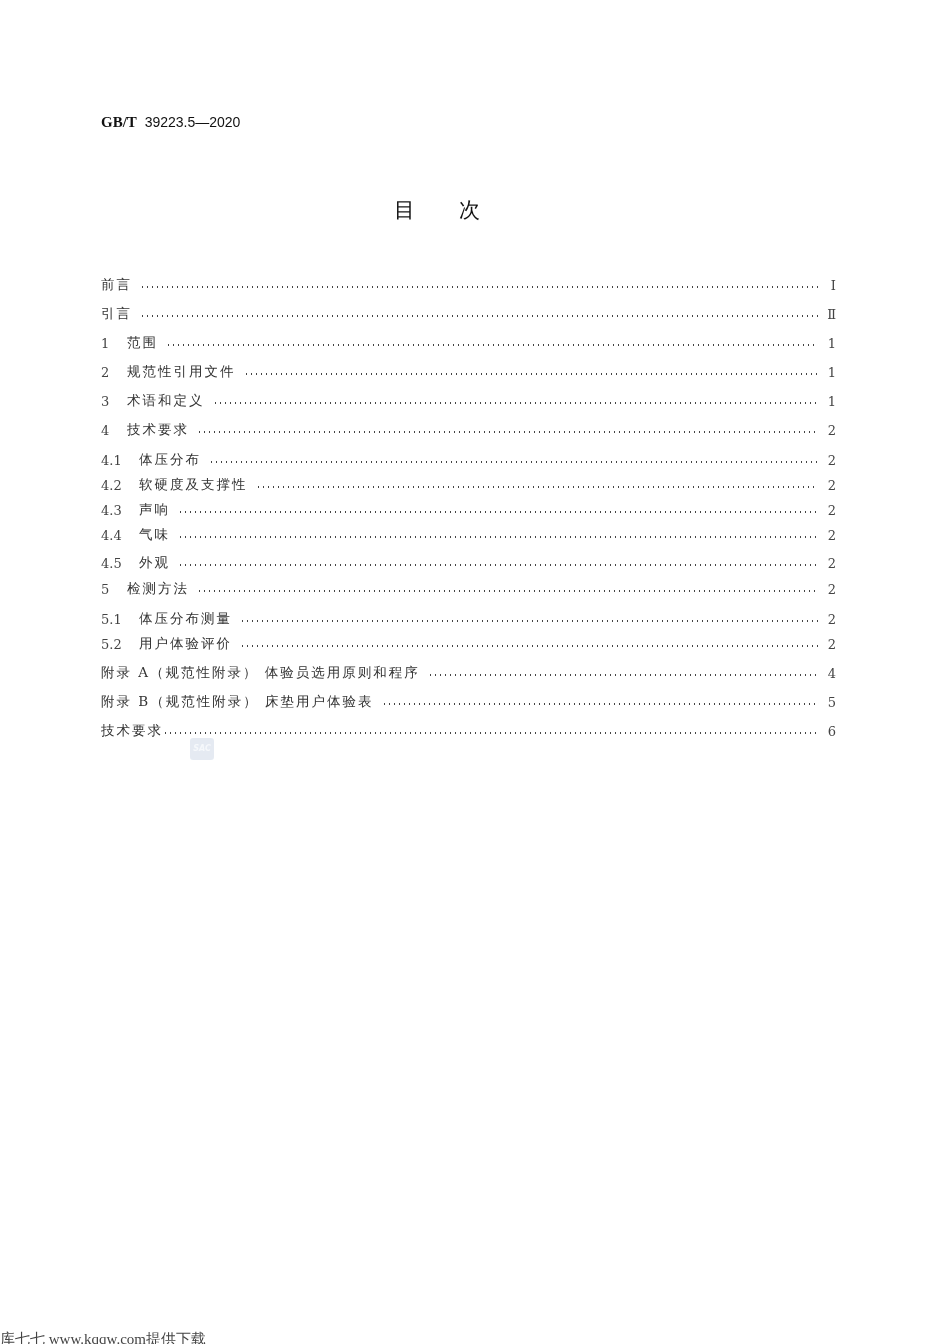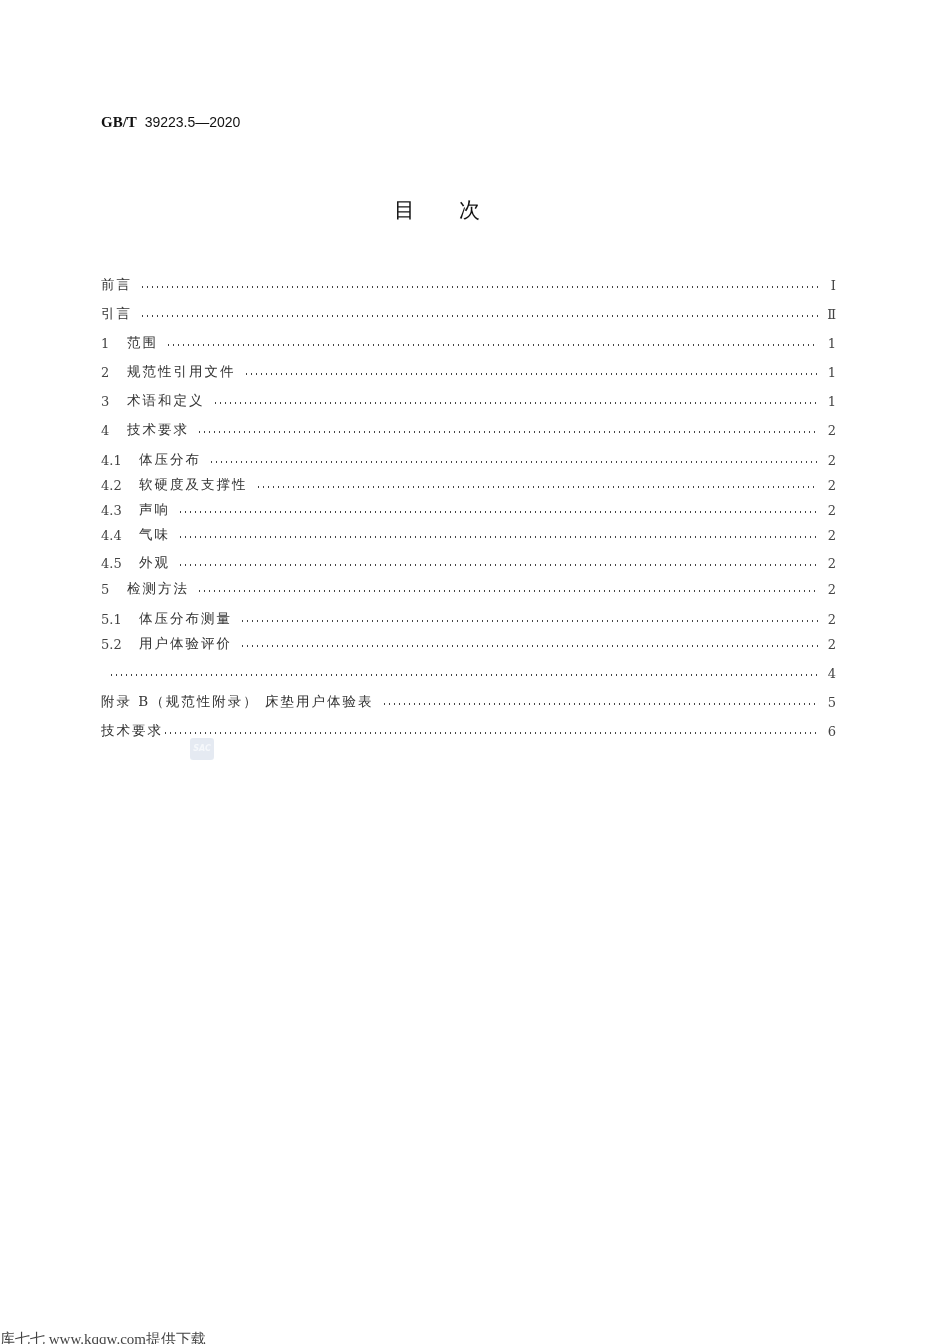--- a/index.html
+++ b/index.html
@@ -117,20 +117,21 @@
       <span class="leader"></span>
       <span class="page">2</span>
     </div>
   <div class="row lvl2" style="top:634px">
       <span class="num">5.2</span>
       <span class="label">用户体验评价</span>
       <span class="leader"></span>
       <span class="page">2</span>
     </div>
   <div class="row lvl0" style="top:663px">
+      <span class="label">附录 A（规范性附录）  体验员选用原则和程序</span>
       <span class="leader"></span>
       <span class="page">4</span>
     </div>
   <div class="row lvl0" style="top:692px">
       <span class="label">附录 B（规范性附录）  床垫用户体验表</span>
       <span class="leader"></span>
       <span class="page">5</span>
     </div>
   <div class="row lvl0 noleadgap" style="top:721px">
       <span class="label">技术要求</span>

